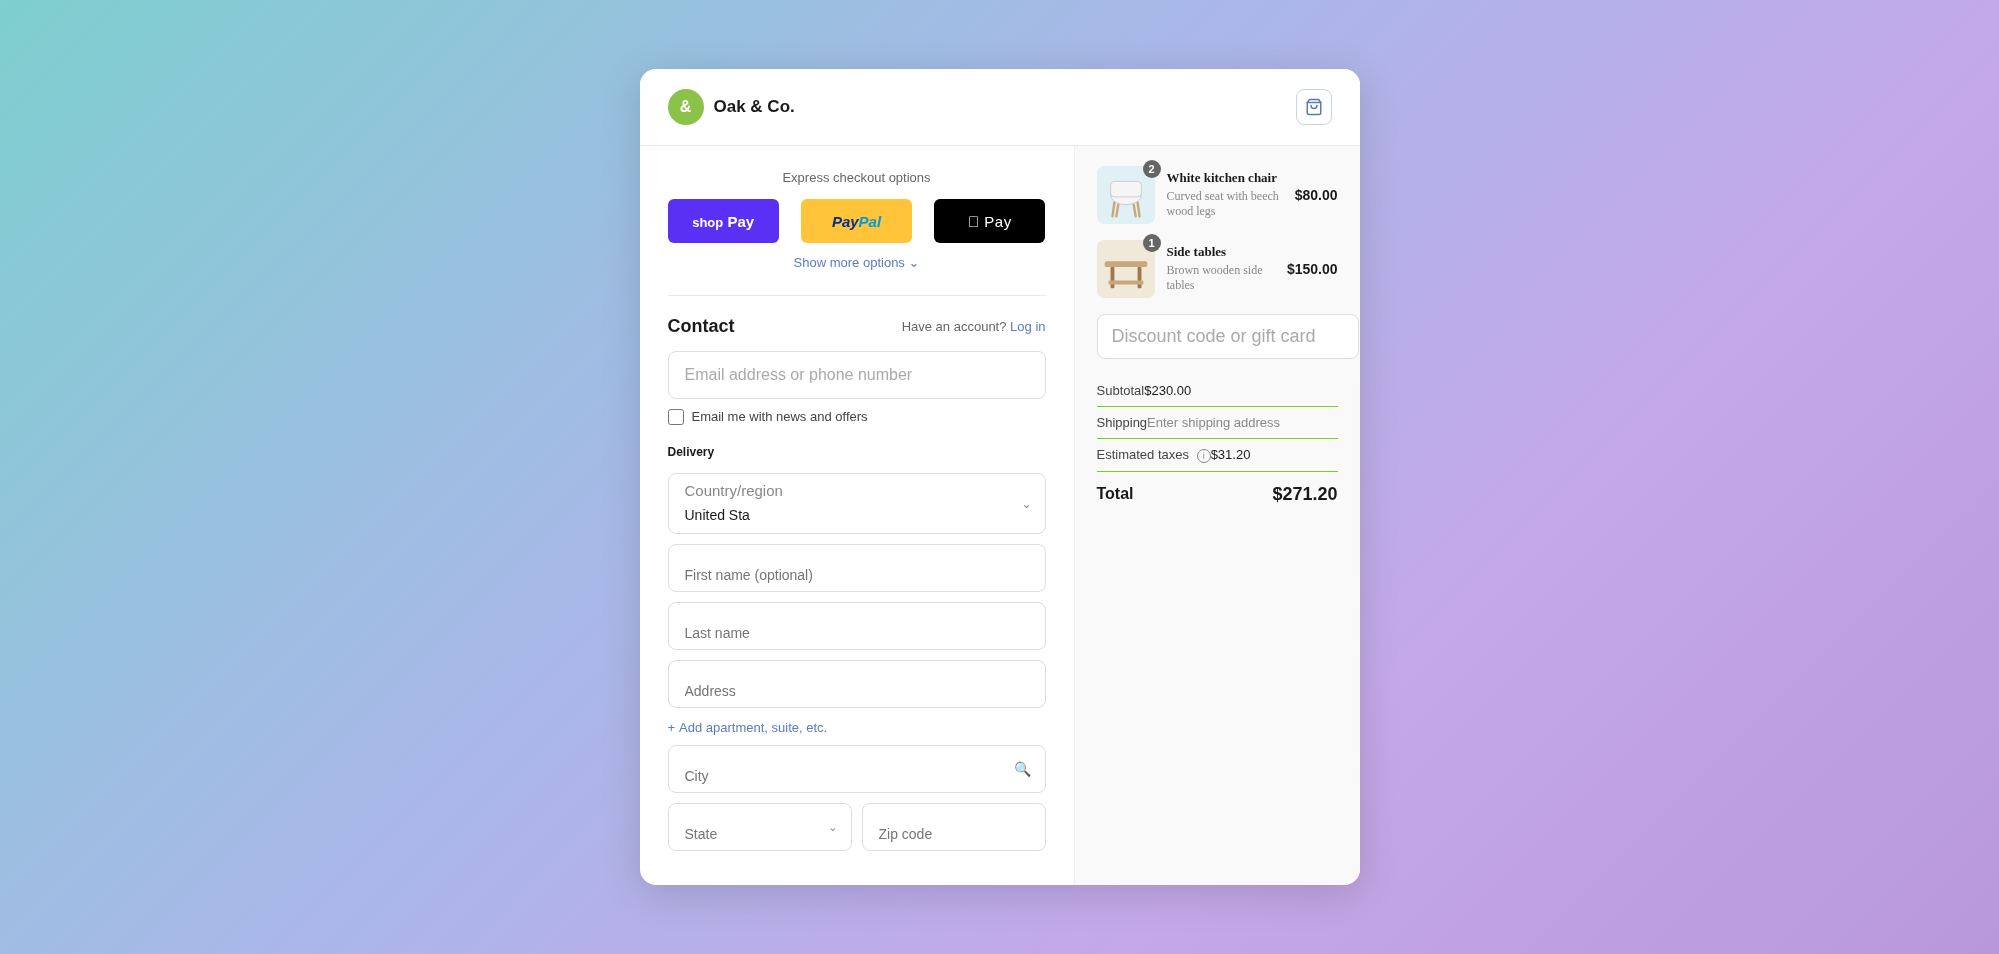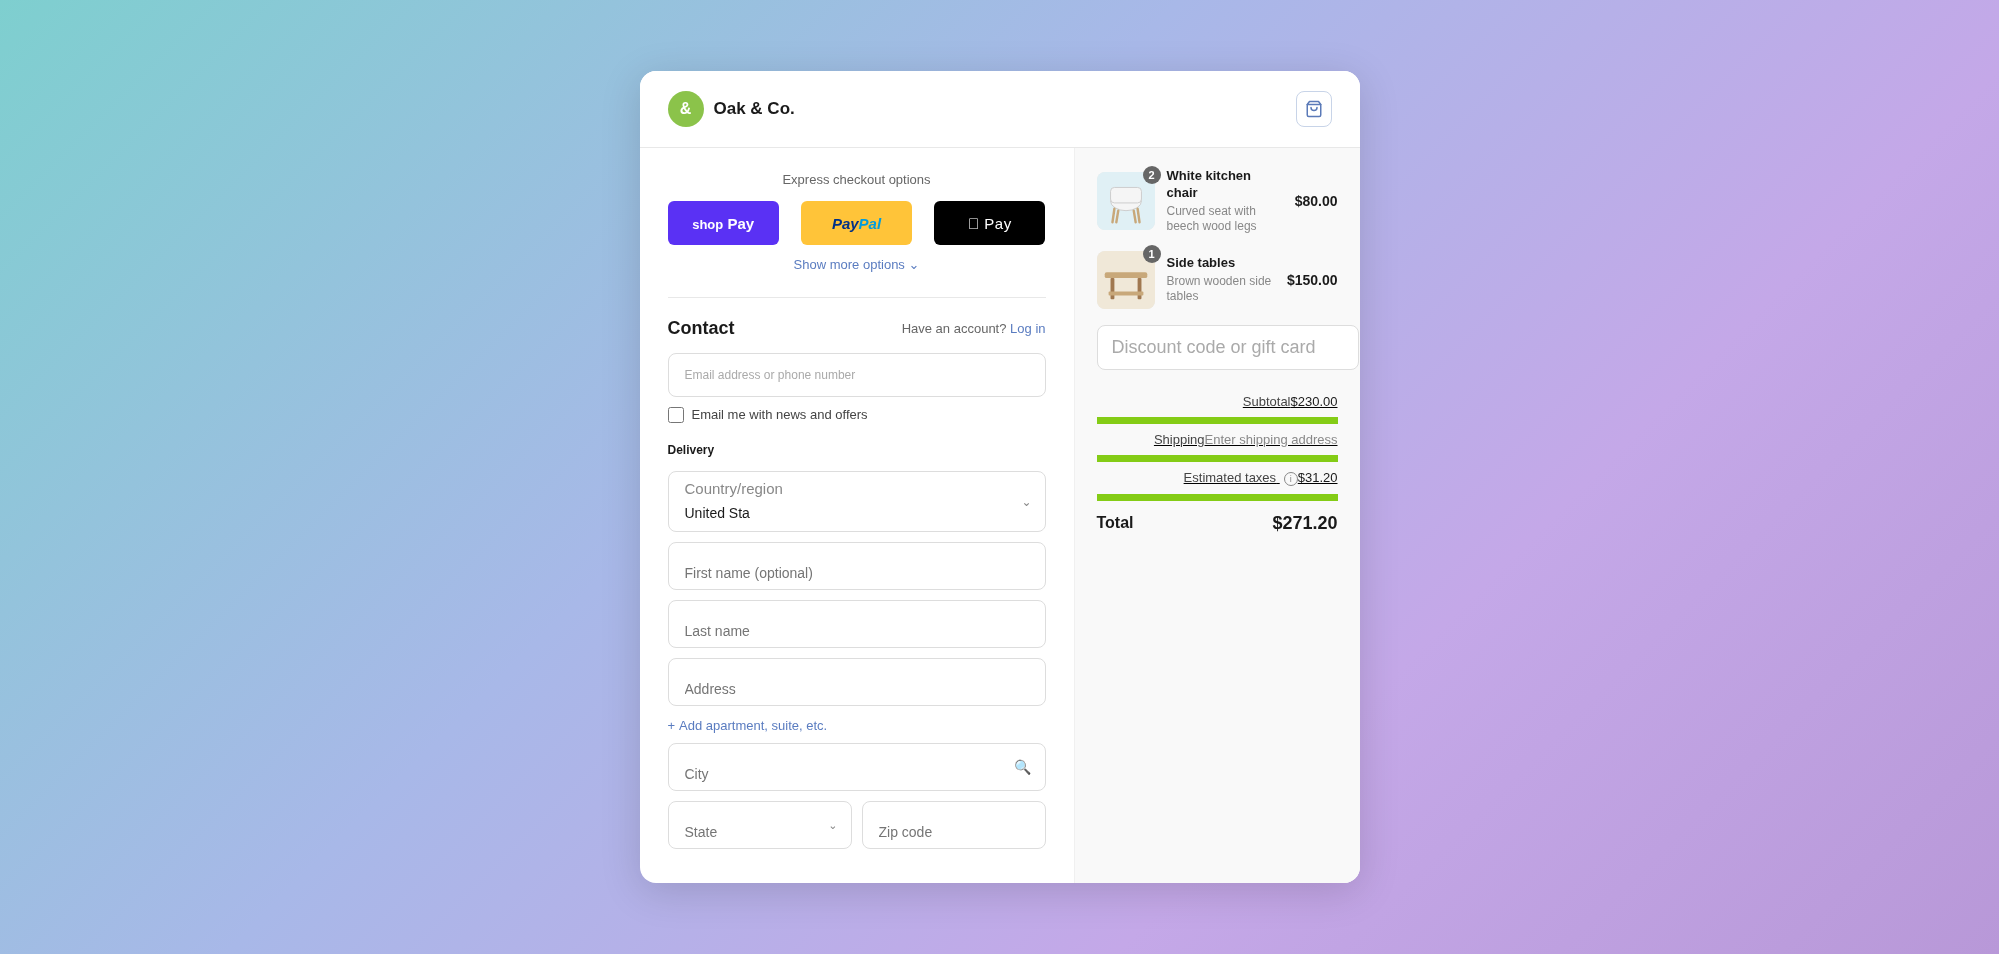--- a/index.html
+++ b/index.html
@@ -173,21 +173,21 @@
     .account-link a {
       color: #5a7cc0;
       text-decoration: none;
     }
 
     .form-field {
       width: 100%;
       padding: 14px 16px;
       border: 1.5px solid #ddd;
       border-radius: 8px;
-      font-size: 12px;
+      font-size: 16px;
       color: #1a1a1a;
       outline: none;
       margin-bottom: 10px;
       background: #fff;
     }
 
     .form-field::placeholder {
       color: #aaa;
     }
 
@@ -349,20 +349,21 @@
       height: 18px;
       font-size: 11px;
       display: flex;
       align-items: center;
       justify-content: center;
       font-weight: 600;
     }
 
     .item-details {
       flex: 1;
+      font-family: Liberation Serif, serif;
     }
 
     .item-name {
       font-size: 13px;
       font-weight: 600;
       color: #1a1a1a;
       line-height: 1.3;
     }
 
     .item-desc {
@@ -409,25 +410,24 @@
       border: none;
       border-radius: 8px;
       font-size: 14px;
       font-weight: 500;
       cursor: pointer;
     }
 
     
     .summary-row {
       display: flex;
-      justify-content: flex-end;
+      justify-content: flex-start;
       align-items: center;
       padding: 8px 0;
-      border-bottom: 7px solid #84cc16;
-      text-decoration: underline;
+      border-bottom: 1px solid #84cc16;
     }
 
     .summary-row:last-child {
       border-bottom: none;
       padding-top: 10px;
     }
 
     .summary-label {
       font-size: 13px;
       color: #444;

